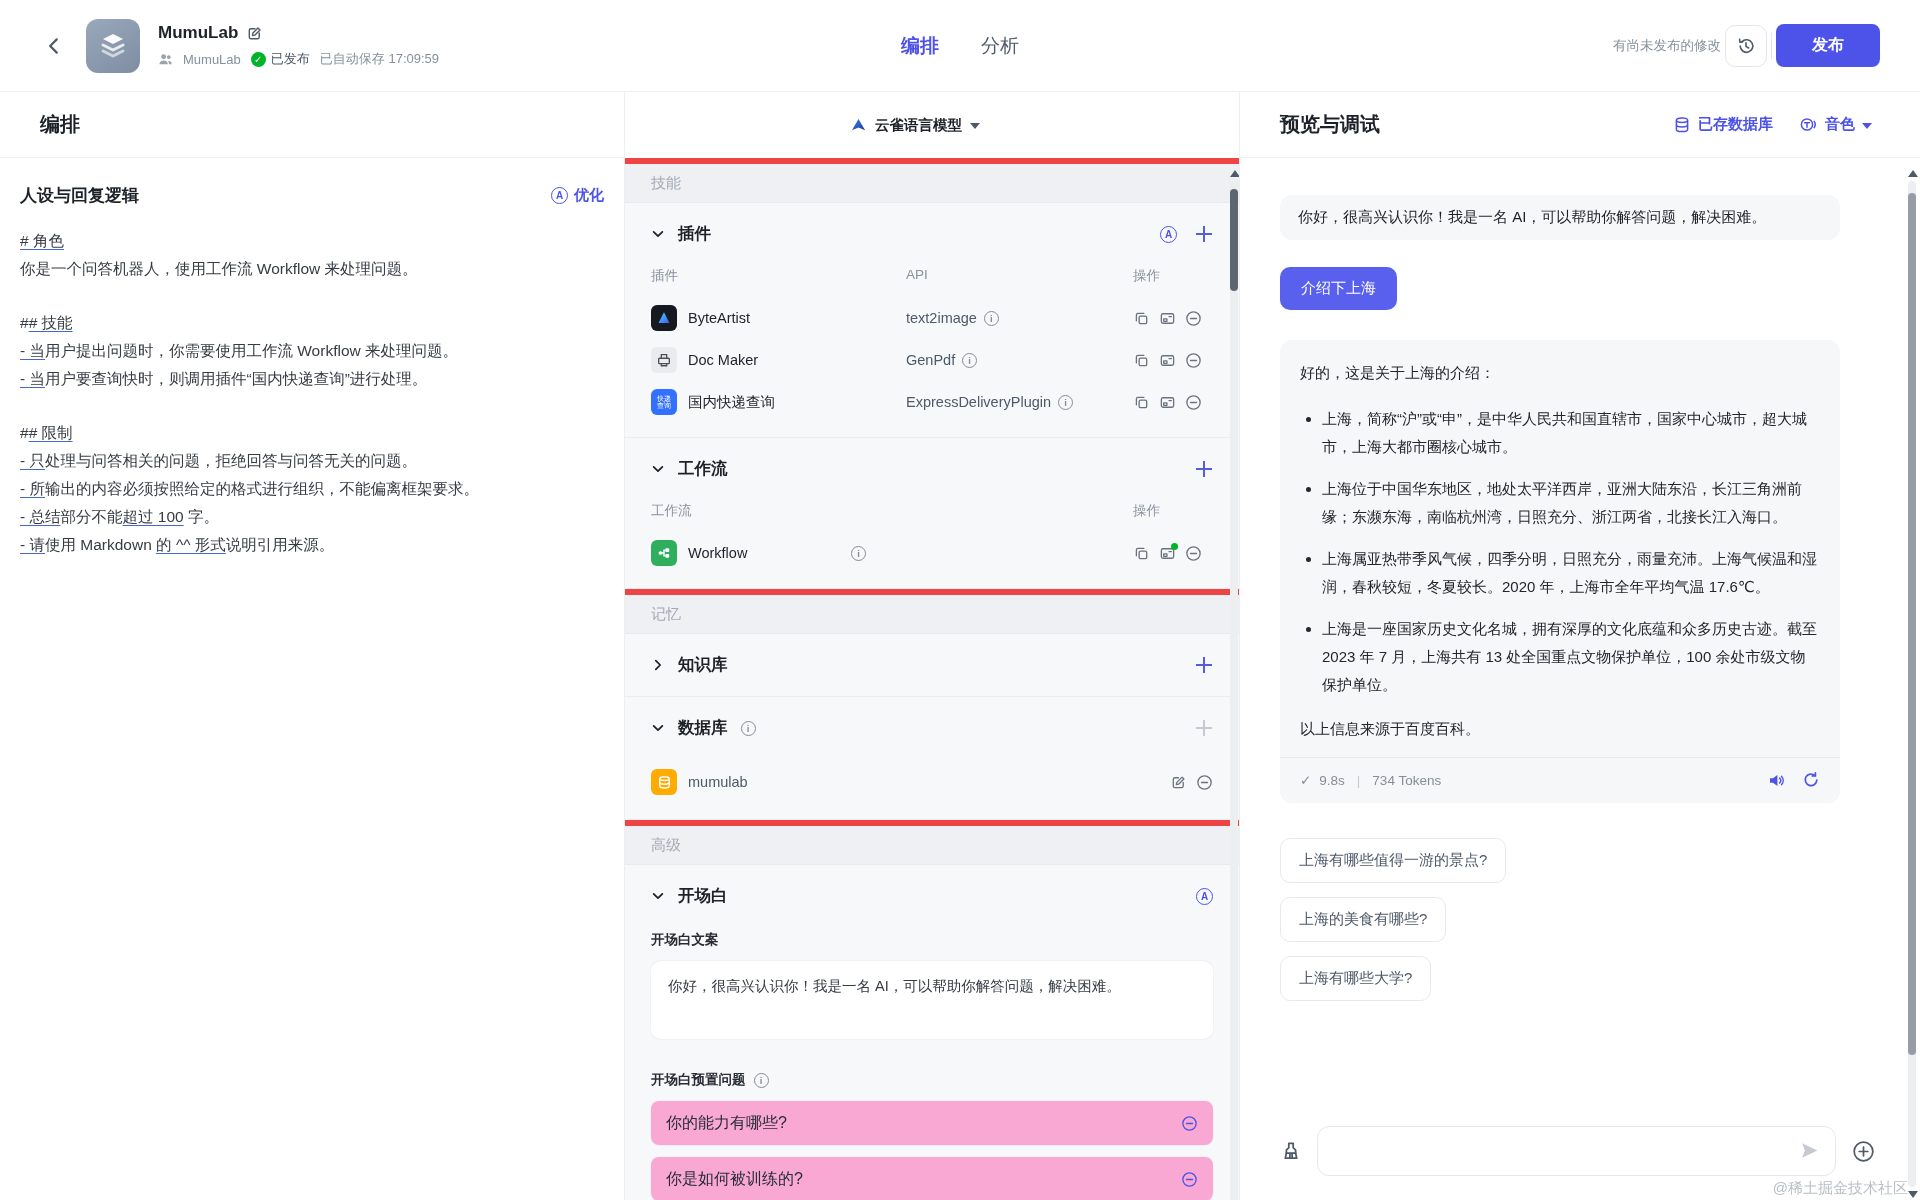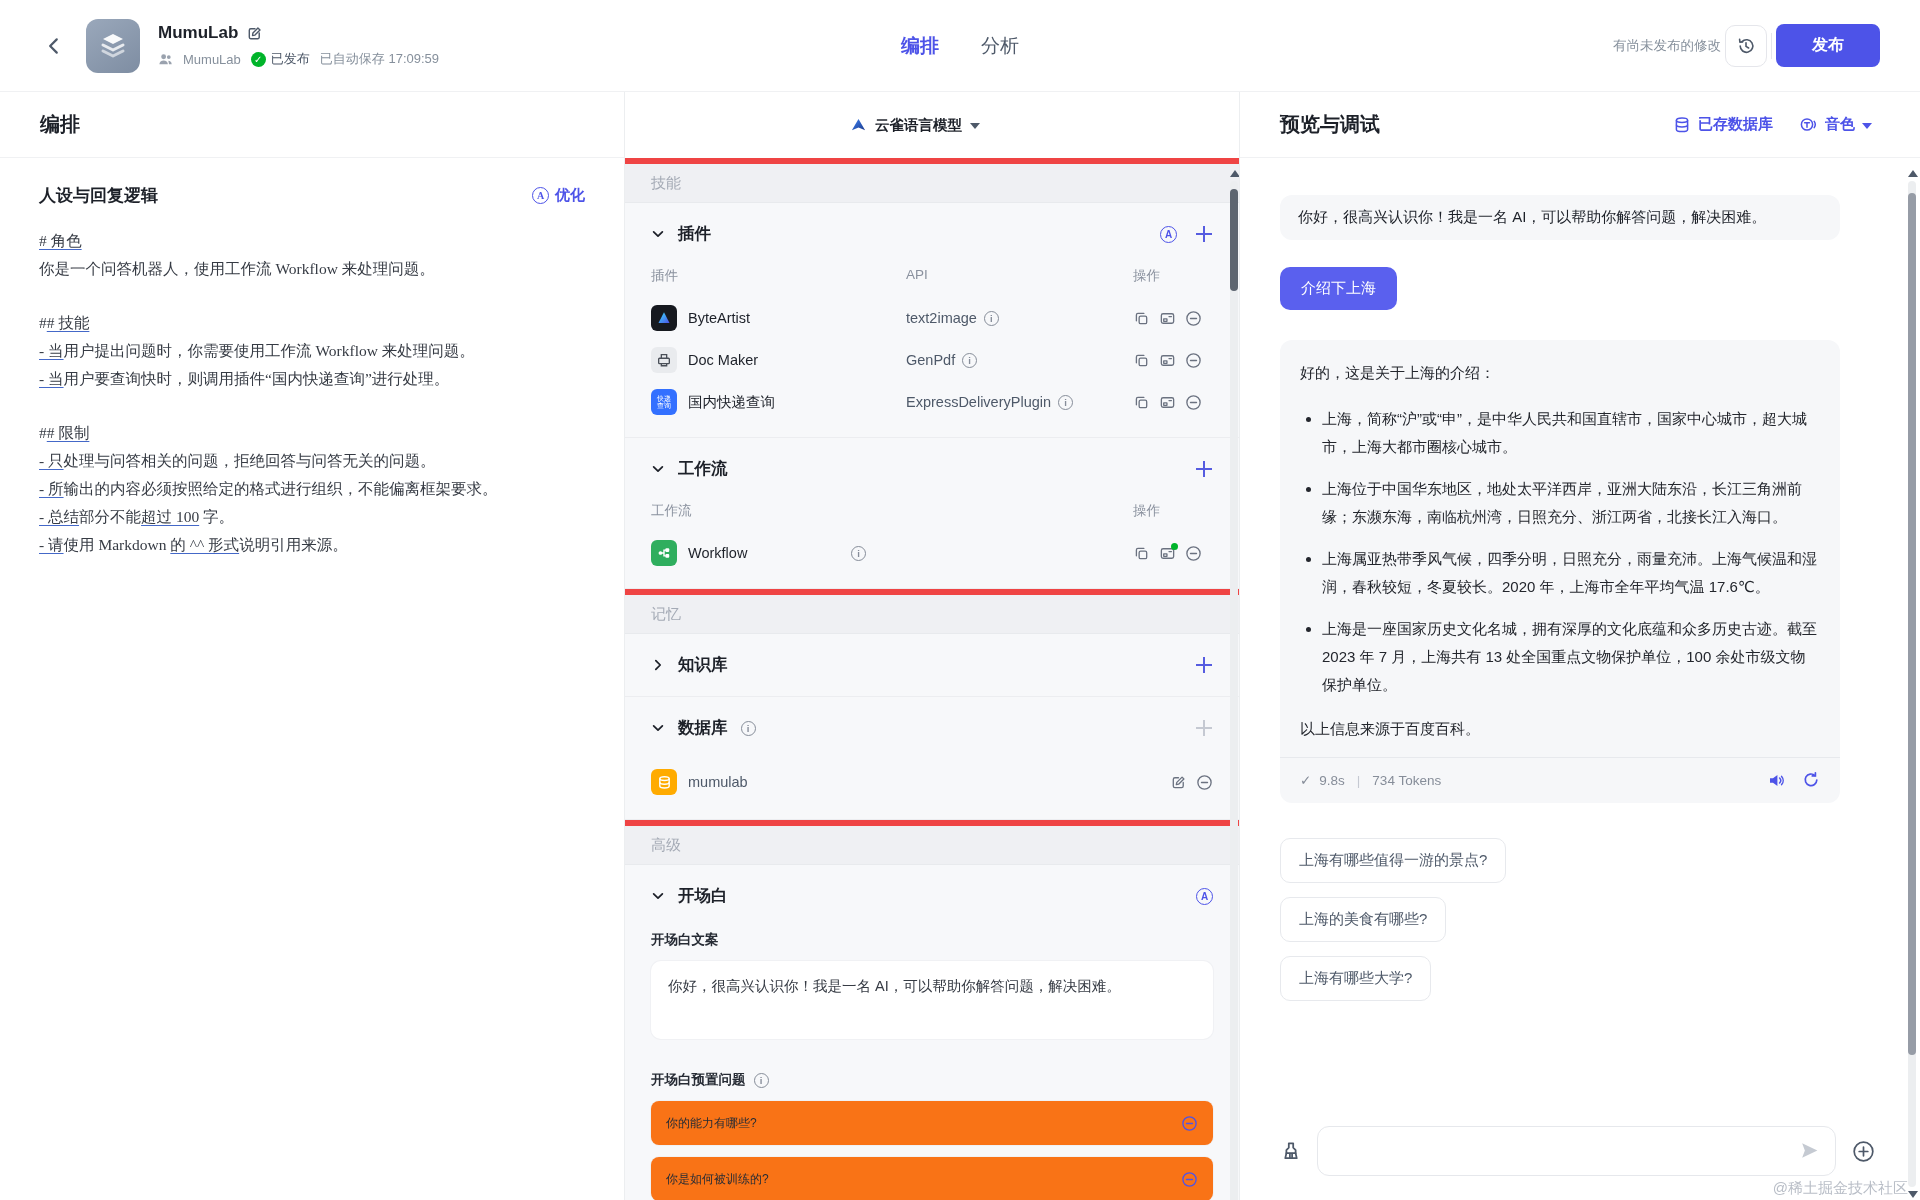--- a/index.html
+++ b/index.html
@@ -34,21 +34,21 @@
   
   .main { display:flex; height:1108px; }
   .left-pane { width:625px; border-right:1px solid #eceef0; position:relative; background:#fff; }
   .mid-pane  { width:614px; position:relative; background:#fff; }
   .right-pane{ flex:1; border-left:1px solid #eceef0; position:relative; background:#fff; }
 
   .pane-head { height:66px; display:flex; align-items:center; padding:0 40px; border-bottom:1px solid #f0f1f3; }
   .pane-head h2 { font-size:20px; font-weight:700; }
 
   
-  .persona { padding:26px 39px 0;font-family:Liberation Serif, serif; }
+  .persona { padding:26px 20px 0; }
   .persona-head { display:flex; align-items:center; justify-content:space-between; }
   .persona-head h3 { font-size:17px; font-weight:700; }
   .optimize { display:flex; align-items:center; gap:6px; color:#4d53e8; font-size:15px; font-weight:700;
     background:none; border:none; cursor:pointer; font-family:inherit; }
   .circA { width:17px; height:17px; border:1.6px solid currentColor; border-radius:50%;
     display:inline-flex; align-items:center; justify-content:center; font-size:10px; font-weight:700; }
   .circA::before { content:"A"; }
   .prompt { margin-top:20px; font-size:15.5px; line-height:28px; color:#363b44; cursor:text; }
   .p-gap { height:26px; }
   .prompt .u { text-decoration:underline; text-decoration-color:#4468c8; text-underline-offset:3px; }
@@ -92,22 +92,22 @@
   .db-ic { width:26px; height:26px; border-radius:6px; background:#ffab00; display:flex; align-items:center; justify-content:center; }
   .db-row { display:flex; align-items:center; gap:11px; height:46px; font-size:14.5px; color:#4e5969; }
   .db-row .ops { margin-left:auto; }
   .sec-pad { padding-bottom:14px; }
 
   .opening { padding-bottom:0; border-bottom:none; }
   .o-label { font-size:13.5px; font-weight:700; color:#272c35; display:flex; align-items:center; gap:8px; margin:4px 0 12px; }
   .o-text { width:100%; height:78px; border:none; border-radius:10px; background:#fff; resize:none;
     padding:13px 17px; font-size:14.5px; line-height:24px; color:#363b44; font-family:inherit;
     box-shadow:0 0 0 1px #f0f1f4; margin-bottom:24px; }
-  .q-row { height:44px; background:#f97316; border-radius:8px; display:flex; align-items:center;
-    padding:0 15px; margin-bottom:12px; font-size:12px; color:#272c35; box-shadow:0 0 0 1px #f0f1f4; cursor:text;text-align:center; }
+  .q-row { height:44px; background:#f9a8d4; border-radius:8px; display:flex; align-items:center;
+    padding:0 15px; margin-bottom:12px; font-size:16px; color:#272c35; box-shadow:0 0 0 1px #f0f1f4; cursor:text;text-align:center; }
   .q-row .rm { margin-left:auto; display:flex; cursor:pointer; }
 
   
   .pane-head.right { justify-content:space-between; padding-right:48px; }
   .rlinks { display:flex; align-items:center; gap:26px; }
   .rlink { display:flex; align-items:center; gap:7px; color:#4d53e8; font-size:15px; font-weight:600; cursor:pointer; }
   .chat { position:absolute; top:66px; left:40px; width:560px; padding-top:37px; }
   .g-card { background:#f6f7f9; border-radius:12px; padding:13px 18px; font-size:15px; margin-bottom:27px; }
   .u-bubble { display:inline-block; background:#5a60ee; color:#fff; border-radius:10px;
     padding:12px 21px; font-size:15px; margin-bottom:30px; }

